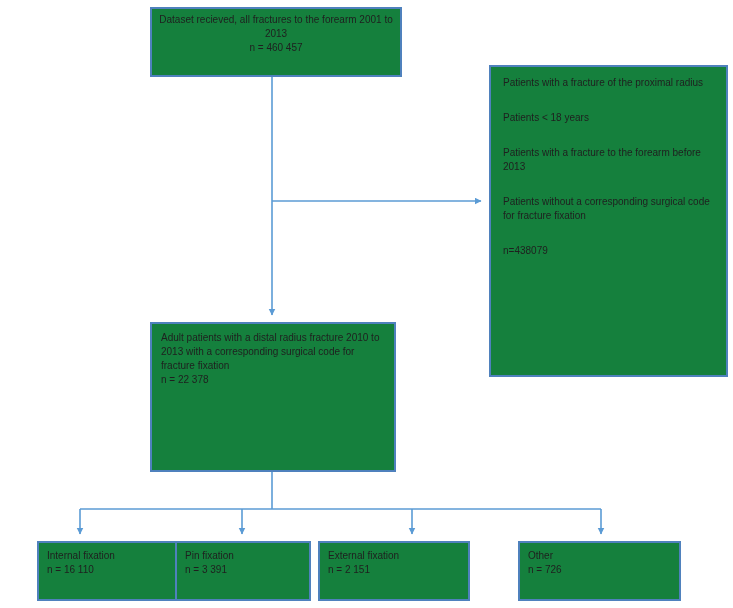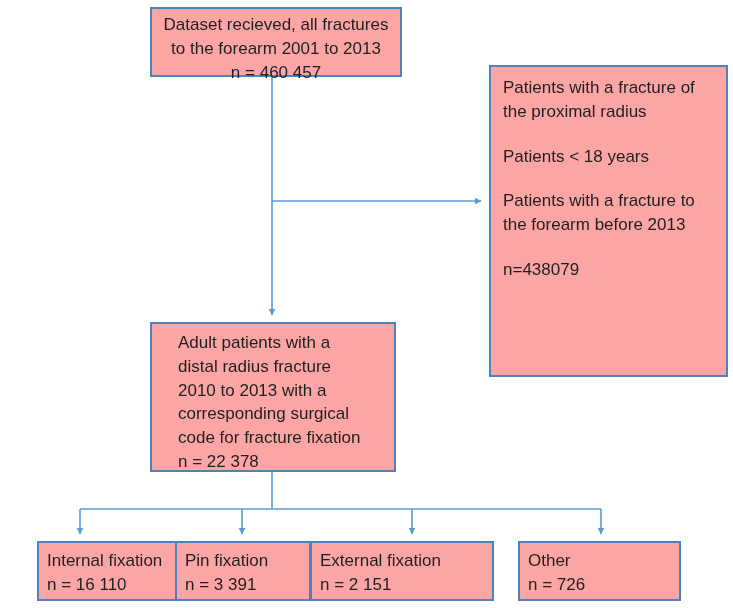--- a/index.html
+++ b/index.html
@@ -15,35 +15,35 @@
     background:var(--background);
     font-family:"Liberation Sans", sans-serif;
     color:var(--text);
     overflow:hidden;
   }
   .arrows{position:absolute;left:0;top:0;}
   .arrows .ln{fill:none;stroke:var(--arrow);stroke-width:1.6;}
   .arrows .arw-head{fill:var(--arrow);}
   .box{
     position:absolute;
-    background:#fca5a5;
+    background:#15803d;
     border:2px solid var(--box-border);
     box-sizing:border-box;
-    font-size:17px;
+    font-size:10px;
     line-height:1.4;
   }
   .box-dataset{left:150px;top:7px;width:252px;height:70px;text-align:center;padding:4px 6px;}
   .box-exclusions{left:489px;top:65px;width:239px;height:312px;padding:9px 12px;}
   .box-exclusions p{margin:0 0 21px 0;}
   .box-exclusions p:last-child{margin:0;}
-  .box-cohort{left:150px;top:322px;width:246px;height:150px;padding:7px 26px;}
+  .box-cohort{left:150px;top:322px;width:246px;height:150px;padding:7px 9px;}
   .box-outcome{top:541px;height:60px;padding:6px 8px;}
   .box-outcome-0{left:5px;width:156px;margin-left:32px;}
   .box-outcome-1{left:175px;width:136px;}
-  .box-outcome-2{left:310px;width:184px;}
+  .box-outcome-2{left:318px;width:152px;}
   .box-outcome-3{left:518px;width:163px;}
 </style>
 </head>
 <body>
 
 <div class="canvas">
 
   <svg class="arrows" width="733" height="608" viewBox="0 0 733 608" aria-hidden="true">
     <defs>
       <marker id="arw" markerWidth="9" markerHeight="9" refX="6.5" refY="3.5" orient="auto" markerUnits="userSpaceOnUse">
@@ -66,20 +66,21 @@
 
   <div class="box box-dataset">
     <div>Dataset recieved, all fractures to the forearm 2001 to 2013</div>
     <div>n = 460 457</div>
   </div>
 
   <div class="box box-exclusions">
     <p>Patients with a fracture of the proximal radius</p>
     <p>Patients &lt; 18 years</p>
     <p>Patients with a fracture to the forearm before 2013</p>
+    <p>Patients without a corresponding surgical code for fracture fixation</p>
     <p>n=438079</p>
   </div>
 
   <div class="box box-cohort">
     <div>Adult patients with a distal radius fracture 2010 to 2013 with a corresponding surgical code for fracture fixation</div>
     <div>n = 22 378</div>
   </div>
 
   <div class="box box-outcome box-outcome-0">
     <div>Internal fixation</div>

